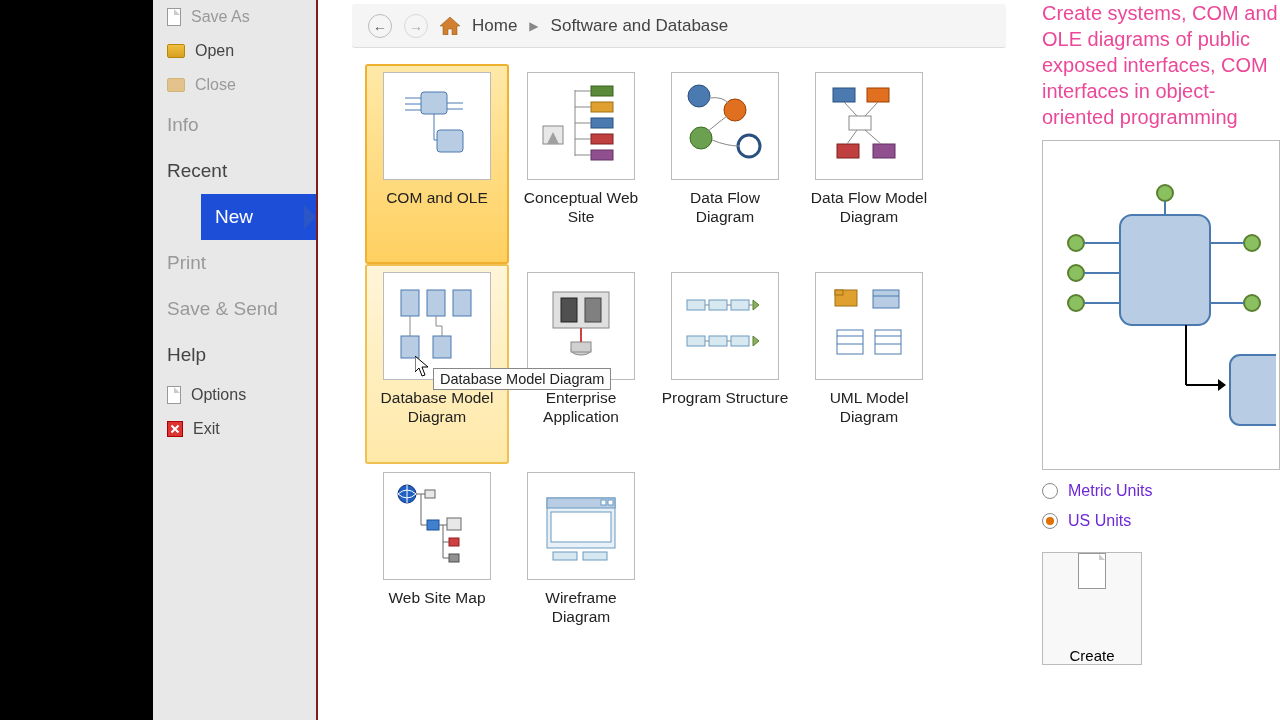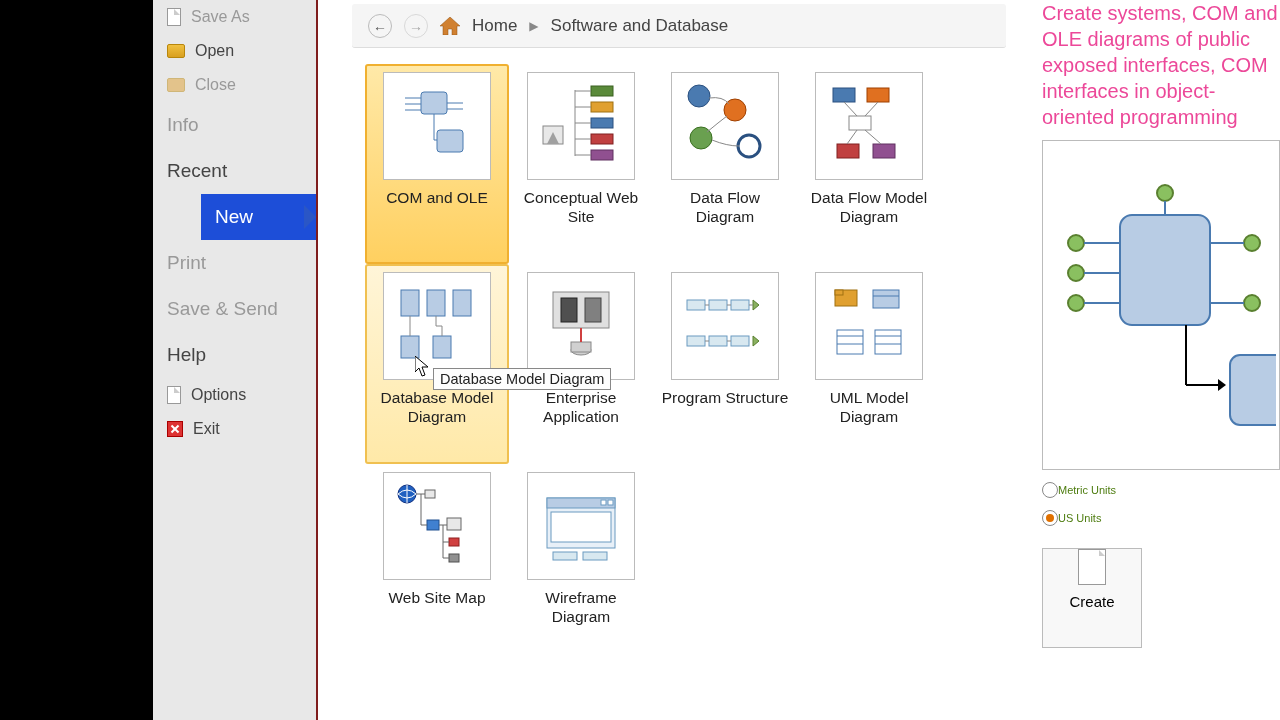--- a/index.html
+++ b/index.html
@@ -34,24 +34,24 @@
 .template.selected { background: linear-gradient(#ffe9a8,#ffd060); border: 2px solid #f0b030; border-radius: 3px; }
 .template.hover { background: linear-gradient(#fff5d8,#ffe9a8); border: 2px solid #f0c050; border-radius: 3px; }
 .thumb { width: 108px; height: 108px; background: #fff; border: 1px solid #bbb; display: flex; align-items: center; justify-content: center; }
 .tlabel { text-align: center; font-size: 15.5px; color: #222; margin-top: 8px; line-height: 1.25; }
 .cursor { position: absolute; left: 48px; top: 90px; font-size: 20px; pointer-events: none; }
 .tooltip { position: absolute; left: 66px; top: 102px; background: #fdfdfd; border: 1px solid #888; padding: 2px 6px; font-size: 14.5px; white-space: nowrap; color: #222; z-index: 10; }
 
 .rpanel { width: 244px; height: 100%; background: #fff; padding: 0 0 0 6px; overflow: hidden; }
 .desc { font-size: 20px; color: #ec4899; line-height: 1.3; margin-bottom: 8px; }
 .preview { width: 238px; height: 330px; border: 1px solid #bbb; background: #fff; margin-top: 10px; display: flex; align-items: center; justify-content: center; overflow: hidden; }
-.radio-row { display: flex; align-items: center; font-size: 11px; color: #4d7c0f; margin-top: 12px; }
+.radio-row { display: flex; align-items: center; gap: 10px; font-size: 16px; color: #6d28d9; margin-top: 12px; }
 .radio { width: 16px; height: 16px; border-radius: 50%; border: 1px solid #888; display: flex; align-items: center; justify-content: center; }
 .radio.sel::after { content: ""; width: 8px; height: 8px; border-radius: 50%; background: #e07000; }
-.create-btn { width: 100px; height: 100px; border: 1px solid #bbb; background: #f8f8f8; display: flex; flex-direction: column; align-items: center; justify-content: flex-start; gap: 8px; margin-top: 22px; cursor: pointer; }
+.create-btn { width: 100px; height: 113px; border: 1px solid #bbb; background: #f8f8f8; display: flex; flex-direction: column; align-items: center; justify-content: space-between; gap: 8px; margin-top: 22px; cursor: pointer; }
 .create-btn .page-icon { width: 28px; height: 36px; }
 .create-btn span { font-size: 15px; }
 
 
 .svg-thumb { width: 92px; height: 92px; }
 .big-prev { width: 230px; height: 260px; }
 </style>
 </head>
 <body>
 

